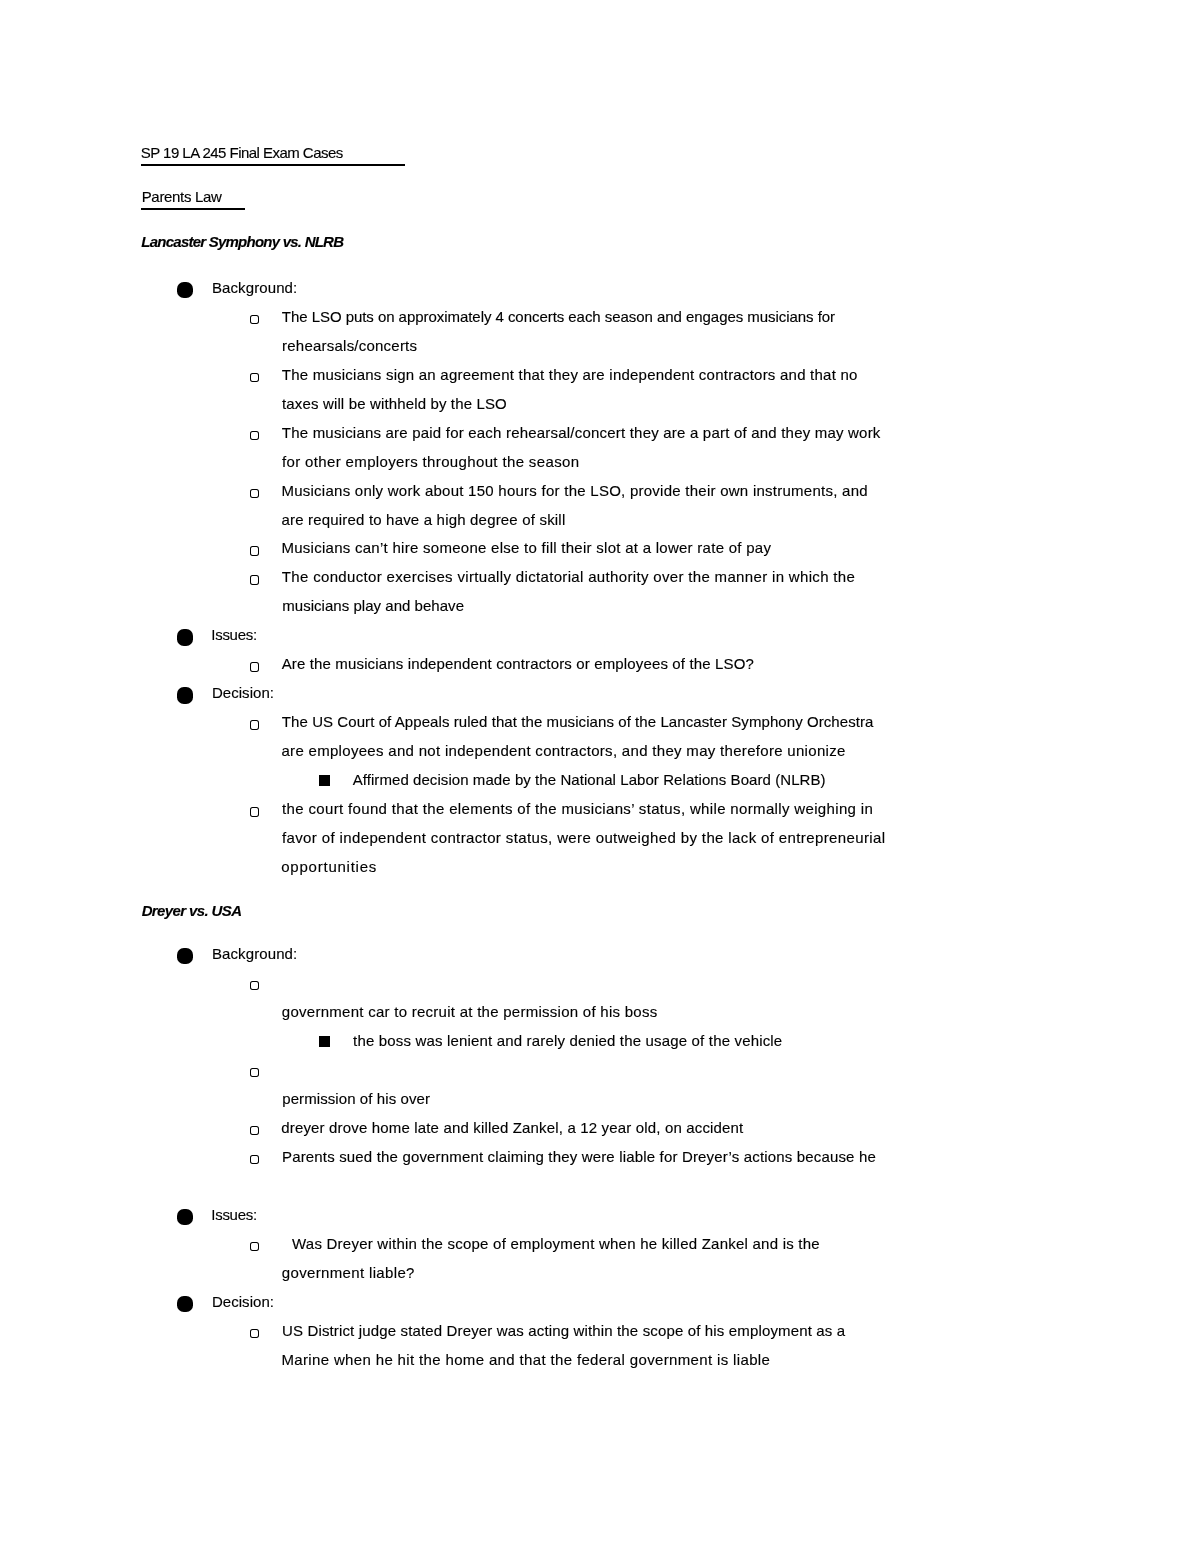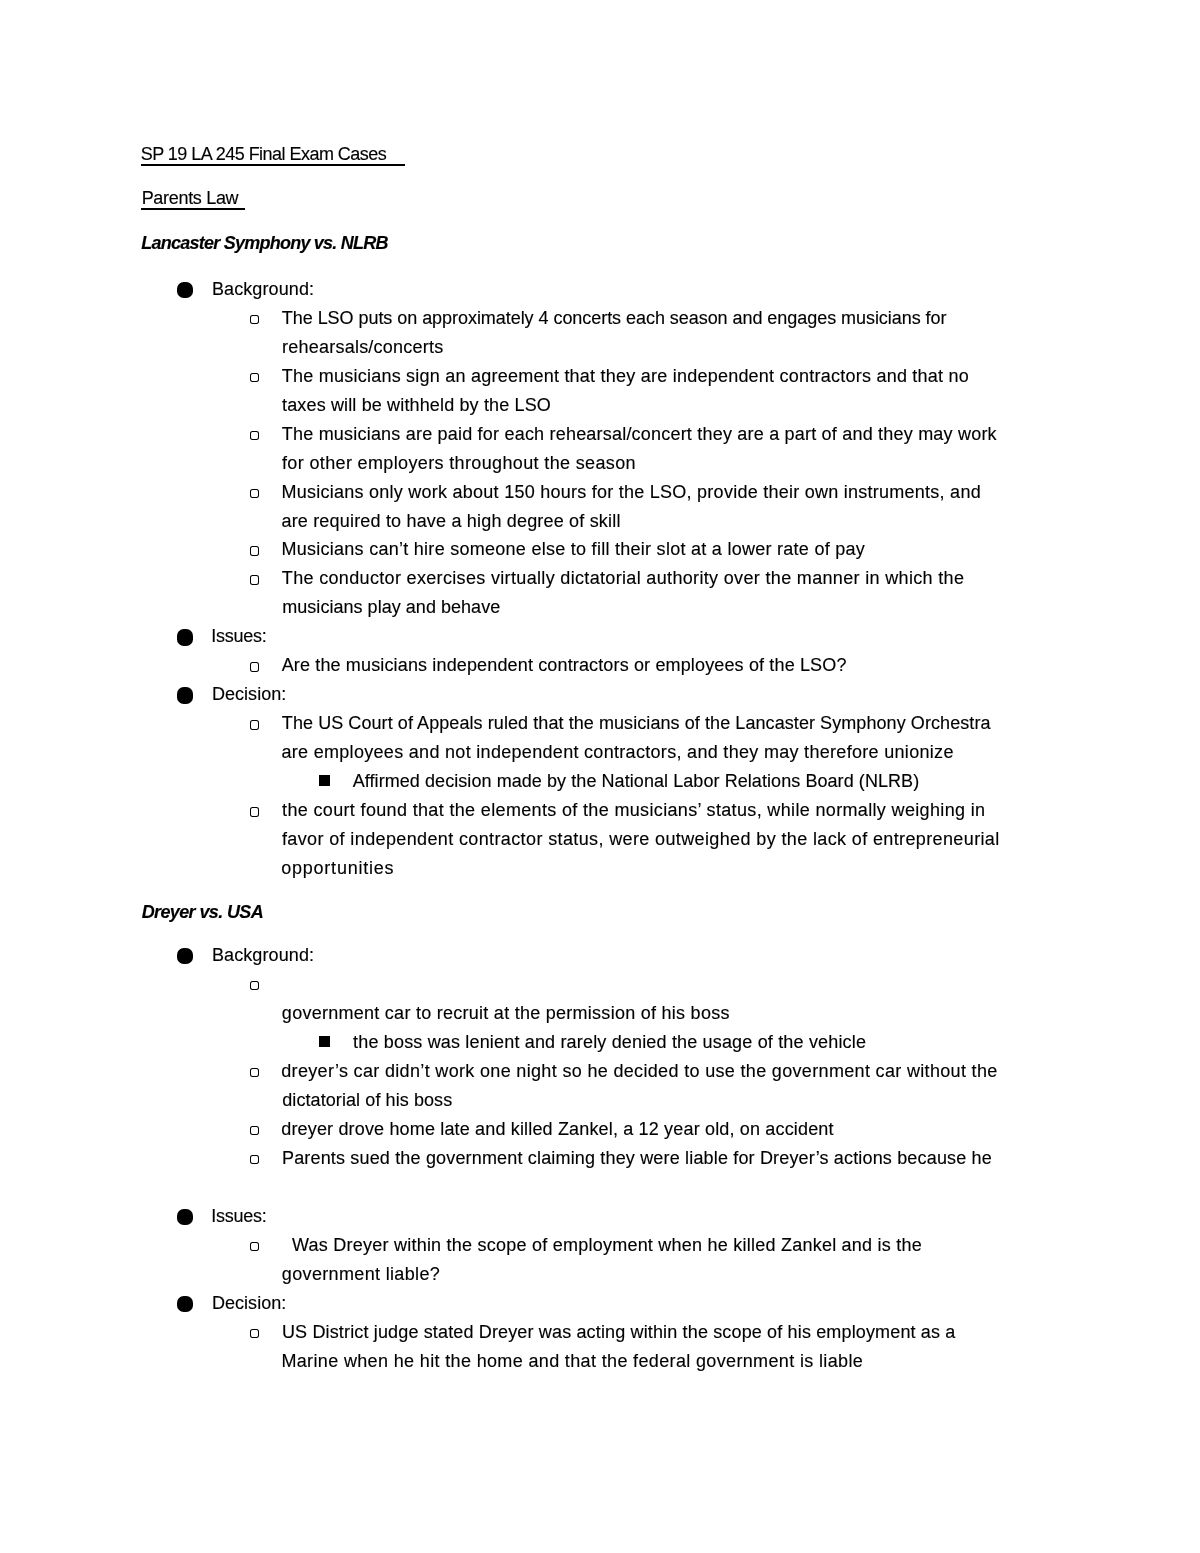--- a/index.html
+++ b/index.html
@@ -1,21 +1,21 @@
 <!DOCTYPE html>
 <html><head>
 <meta charset="utf-8">
 <title>SP 19 LA 245 Final Exam Cases</title>
 <style>
   html,body{margin:0;padding:0;background:#ffffff;}
   body{width:1200px;height:1553px;overflow:hidden;background:#ffffff;
        font-family:"Liberation Sans",sans-serif;color:#000000;
        -webkit-font-smoothing:antialiased;}
   #page{position:relative;width:1200px;height:1553px;background:#ffffff;overflow:hidden;}
-  .ln{position:absolute;white-space:pre;font-size:18px;line-height:1;
+  .ln{position:absolute;white-space:pre;font-size:15px;line-height:1;
       transform:translateZ(0);-webkit-text-stroke:0.14px #000000;}
   .ln.case-title{font-weight:bold;font-style:italic;}
   .rule{position:absolute;background:#000000;}
   .bullet{position:absolute;}
   .bullet-disc{border-radius:42%;background:#000000;}
   .bullet-circle{border-radius:28%;border:1.55px solid #000000;box-sizing:border-box;background:#ffffff;}
   .bullet-square{background:#000000;}
 </style>
 </head>
 <body>
@@ -60,23 +60,22 @@
 <div class="bullet bullet-circle" style="left:249.72px;top:807.21px;width:8.85px;height:9.5px"></div>
 <div class="ln" style="left:281.98px;top:830.18px;letter-spacing:0.375px">favor of independent contractor status, were outweighed by the lack of entrepreneurial</div>
 <div class="ln" style="left:281.27px;top:859.15px;letter-spacing:0.764px">opportunities</div>
 <div class="ln case-title" style="left:141.63px;top:902.57px;letter-spacing:-0.613px">Dreyer vs. USA</div>
 <div class="ln" style="left:211.93px;top:945.99px;letter-spacing:0.108px">Background:</div>
 <div class="bullet bullet-disc" style="left:177.30px;top:948.09px;width:16.2px;height:16.2px"></div>
 <div class="bullet bullet-circle" style="left:249.72px;top:980.96px;width:8.85px;height:9.5px"></div>
 <div class="ln" style="left:281.86px;top:1003.93px;letter-spacing:0.266px">government car to recruit at the permission of his boss</div>
 <div class="ln" style="left:353.07px;top:1032.90px;letter-spacing:0.170px">the boss was lenient and rarely denied the usage of the vehicle</div>
 <div class="bullet bullet-square" style="left:319.20px;top:1035.50px;width:10.9px;height:11.5px"></div>
-<div class="ln" style="left:281.25px;top:1061.87px;letter-spacing:0.333px">dreyer’s car didn’t work one night so he decided to use the government car without the</div>
 <div class="bullet bullet-circle" style="left:249.72px;top:1067.87px;width:8.85px;height:9.5px"></div>
-<div class="ln" style="left:282.24px;top:1090.84px;letter-spacing:0.085px">dictatorial of his boss</div>
+<div class="ln" style="left:282.24px;top:1090.84px;letter-spacing:0.085px">permission of his over</div>
 <div class="ln" style="left:281.25px;top:1119.81px;letter-spacing:0.163px">dreyer drove home late and killed Zankel, a 12 year old, on accident</div>
 <div class="bullet bullet-circle" style="left:249.72px;top:1125.81px;width:8.85px;height:9.5px"></div>
 <div class="ln" style="left:281.96px;top:1148.78px;letter-spacing:0.168px">Parents sued the government claiming they were liable for Dreyer’s actions because he</div>
 <div class="bullet bullet-circle" style="left:249.72px;top:1154.78px;width:8.85px;height:9.5px"></div>
 <div class="ln" style="left:211.22px;top:1206.72px;letter-spacing:-0.255px">Issues:</div>
 <div class="bullet bullet-disc" style="left:177.30px;top:1208.82px;width:16.2px;height:16.2px"></div>
 <div class="ln" style="left:292px;top:1235.69px;letter-spacing:0.235px">Was Dreyer within the scope of employment when he killed Zankel and is the</div>
 <div class="bullet bullet-circle" style="left:249.72px;top:1241.69px;width:8.85px;height:9.5px"></div>
 <div class="ln" style="left:281.86px;top:1264.66px;letter-spacing:0.342px">government liable?</div>
 <div class="ln" style="left:211.88px;top:1293.63px;letter-spacing:0.051px">Decision:</div>

